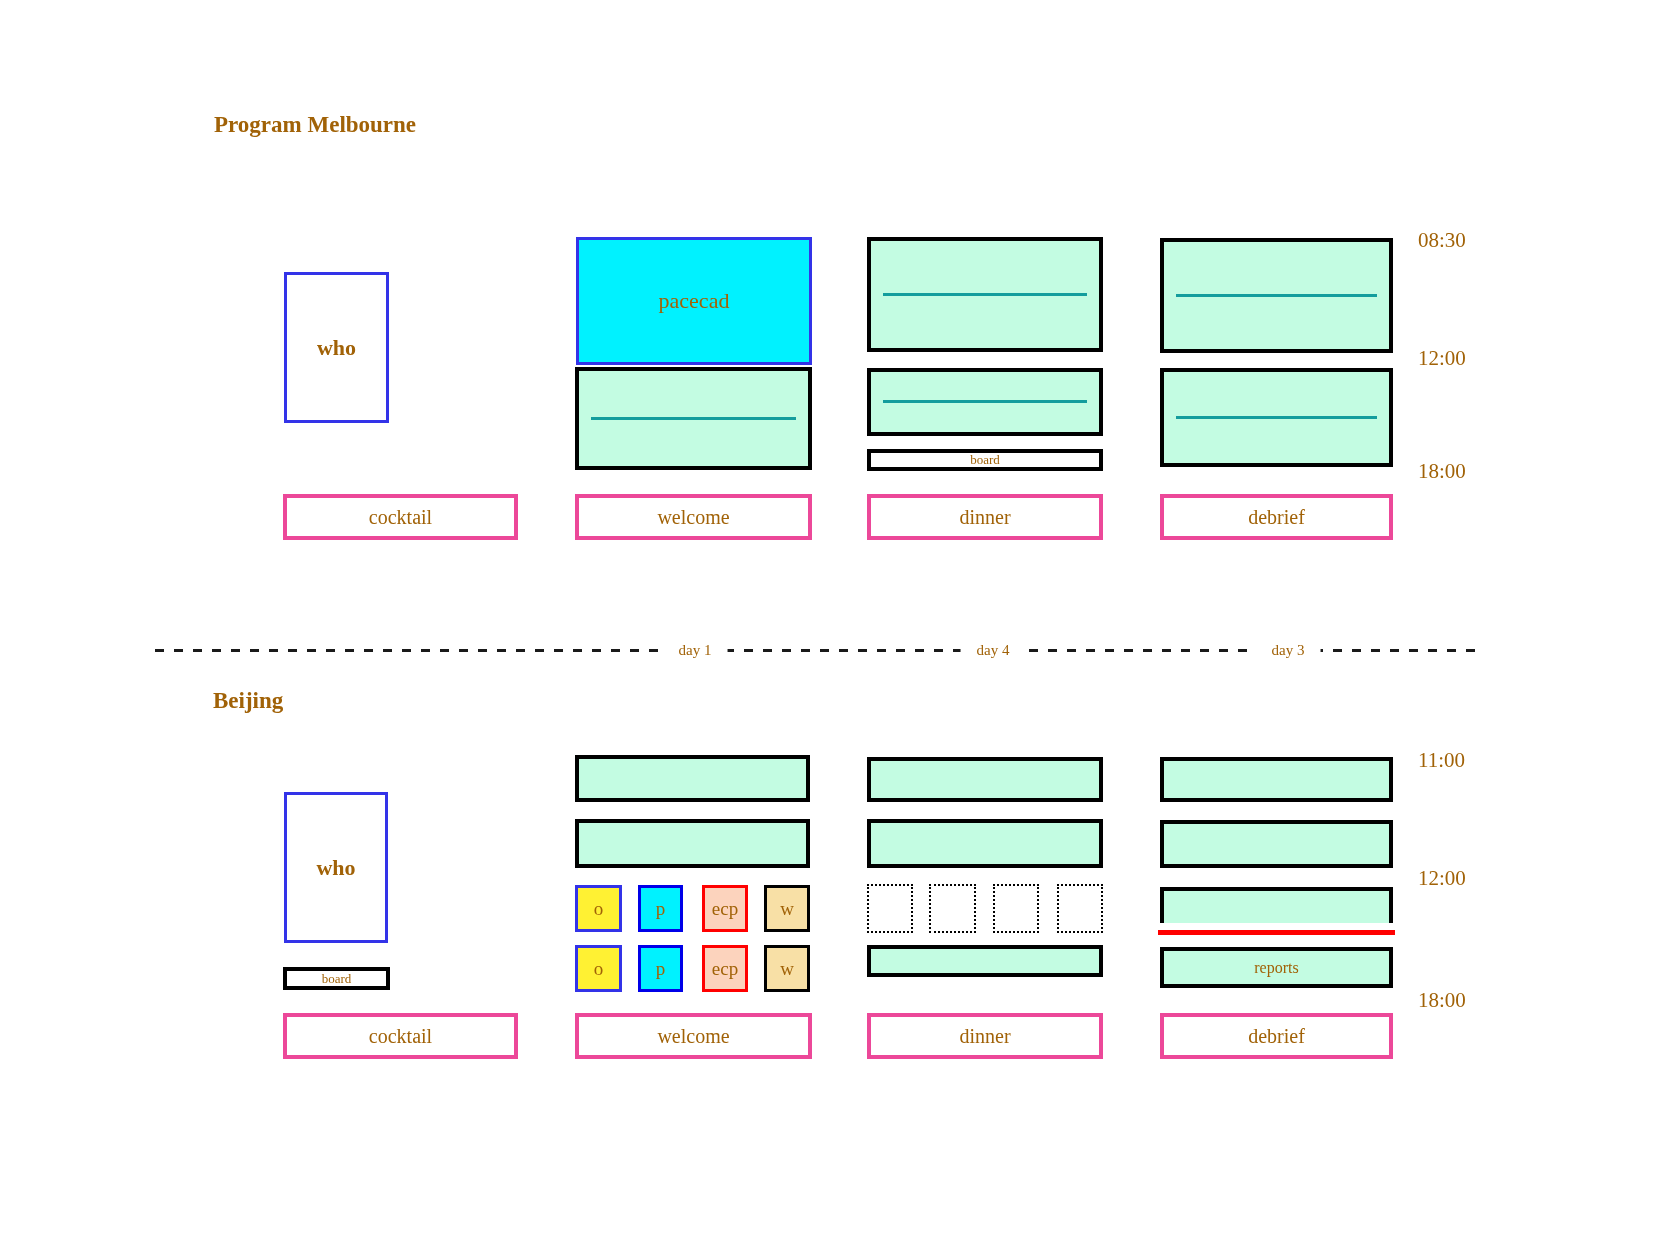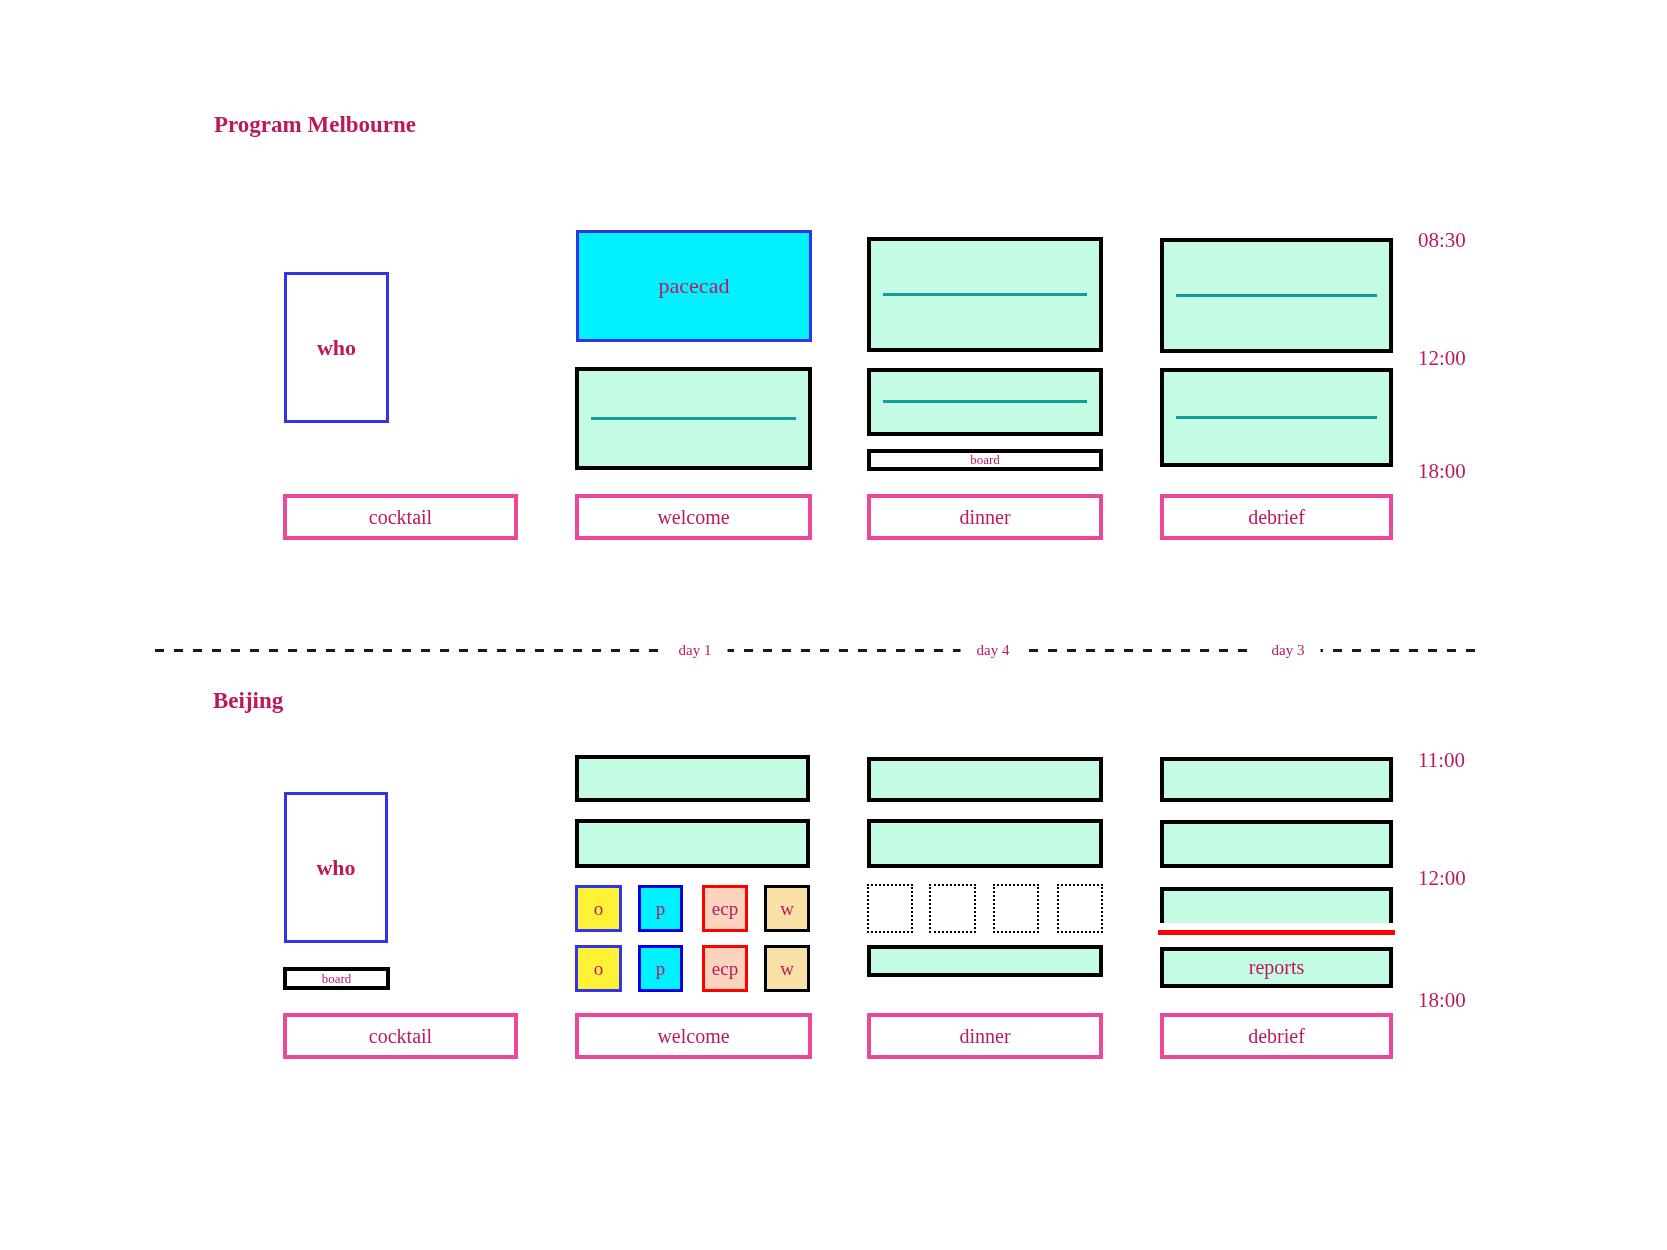--- a/index.html
+++ b/index.html
@@ -1,18 +1,18 @@
 <!DOCTYPE html>
 <html><head>
 <meta charset="utf-8">
 <style>
   html,body { margin:0; padding:0; background:#ffffff; }
   .canvas {
     position:relative; width:1667px; height:1250px; background:#ffffff;
-    font-family:"Liberation Serif","DejaVu Serif",serif; color:#be185d; overflow:hidden;
+    font-family:"Liberation Serif","DejaVu Serif",serif; color:#a16207; overflow:hidden;
   }
   .abs { position:absolute; box-sizing:border-box; }
   .ctr { display:flex; align-items:center; justify-content:center; }
 
   .section-title { font-size:23px; font-weight:700; white-space:nowrap; }
 
   .blue-box  { border:3px solid #3333e8; background:#ffffff; font-size:22px;font-weight:bold; }
   .yellow-box{ border:3px solid #3333e8; background:#fff133; font-size:22px; }
   .cyan-box  { border:3px solid #3333e8; background:#00f2ff; font-size:22px; }
 
@@ -48,21 +48,21 @@
 </head>
 <body>
 
 <div class="canvas">
 
   <div class="abs section-title" style="left:214px; top:112px;">Program Melbourne</div>
 
   <div class="abs ctr blue-box" style="left:284px; top:272px; width:105px; height:151px;">who</div>
 
 
-  <div class="abs ctr cyan-box" style="left:576px; top:230px; width:236px; height:112px;">pacecad</div>
+  <div class="abs ctr cyan-box" style="left:576px; top:237px; width:236px; height:128px;">pacecad</div>
 
   <div class="abs green-bar" style="left:575px; top:367px; width:237px; height:103px;">
     <div class="tline"></div>
   </div>
 
   <div class="abs green-bar" style="left:867px; top:237px; width:236px; height:115px;">
     <div class="tline"></div>
   </div>
   <div class="abs green-bar" style="left:867px; top:368px; width:236px; height:68px;">
     <div class="tline"></div>
@@ -115,21 +115,21 @@
   <div class="abs dotted-box" style="left:929px; top:884px; width:47px; height:49px;"></div>
   <div class="abs dotted-box" style="left:993px; top:884px; width:46px; height:49px;"></div>
   <div class="abs dotted-box" style="left:1057px; top:884px; width:46px; height:49px;"></div>
 
   <div class="abs green-bar" style="left:867px; top:945px; width:236px; height:32px;"></div>
 
   <div class="abs green-bar" style="left:1160px; top:757px; width:233px; height:45px;"></div>
   <div class="abs green-bar" style="left:1160px; top:820px; width:233px; height:48px;"></div>
   <div class="abs green-bar no-bottom" style="left:1160px; top:887px; width:233px; height:36px;"></div>
   <div class="abs red-line" style="left:1158px; top:930px; width:237px; height:5px;"></div>
-  <div class="abs ctr green-bar" style="left:1160px; top:947px; width:233px; height:41px; font-size:20px;">reports</div>
+  <div class="abs ctr green-bar" style="left:1160px; top:947px; width:233px; height:41px; font-size:16px;">reports</div>
 
   <div class="abs ctr label-box" style="left:283px; top:1013px; width:235px; height:46px;">cocktail</div>
   <div class="abs ctr label-box" style="left:575px; top:1013px; width:237px; height:46px;">welcome</div>
   <div class="abs ctr label-box" style="left:867px; top:1013px; width:236px; height:46px;">dinner</div>
   <div class="abs ctr label-box" style="left:1160px; top:1013px; width:233px; height:46px;">debrief</div>
 
   <div class="abs time-label" style="left:1418px; top:748px;">11:00</div>
   <div class="abs time-label" style="left:1418px; top:866px;">12:00</div>
   <div class="abs time-label" style="left:1418px; top:988px;">18:00</div>
 

